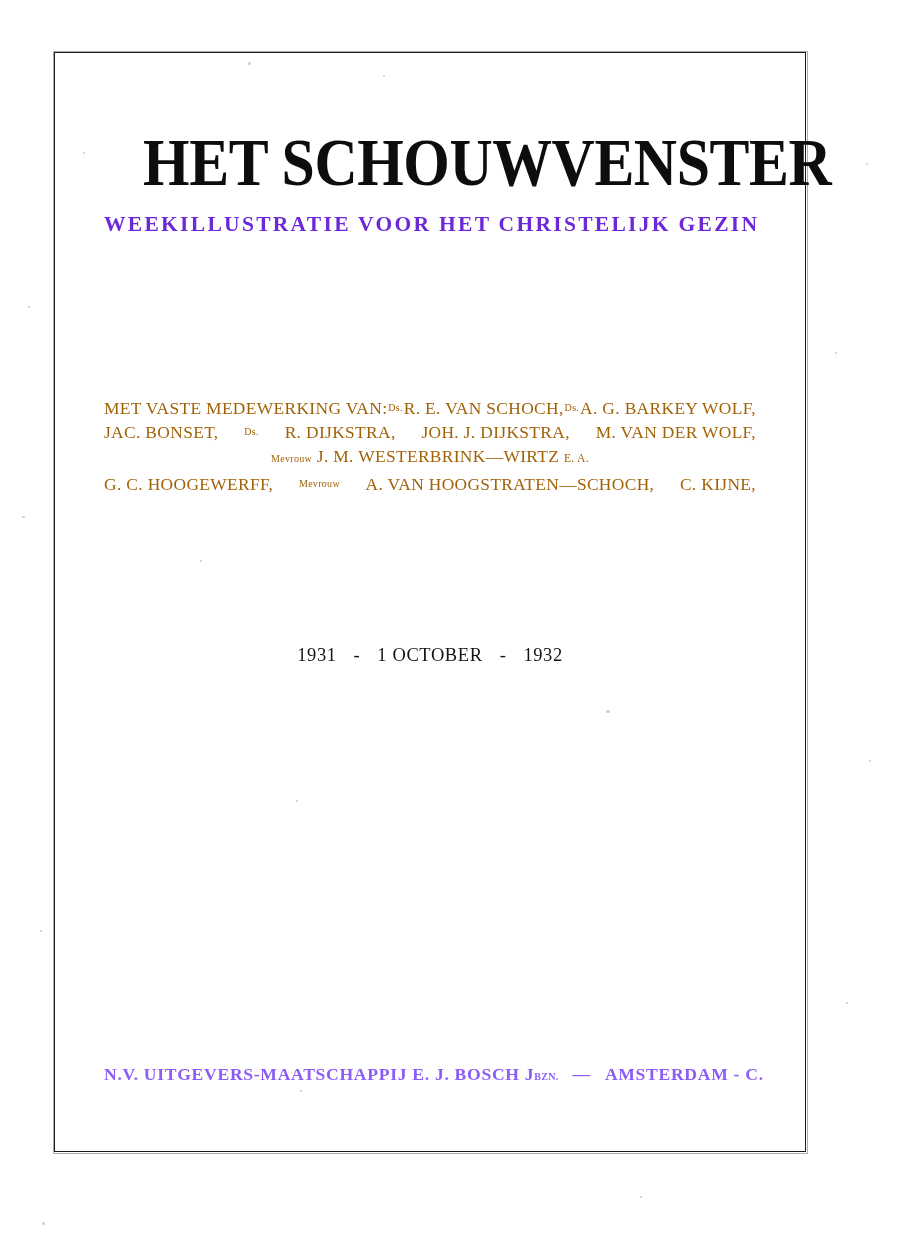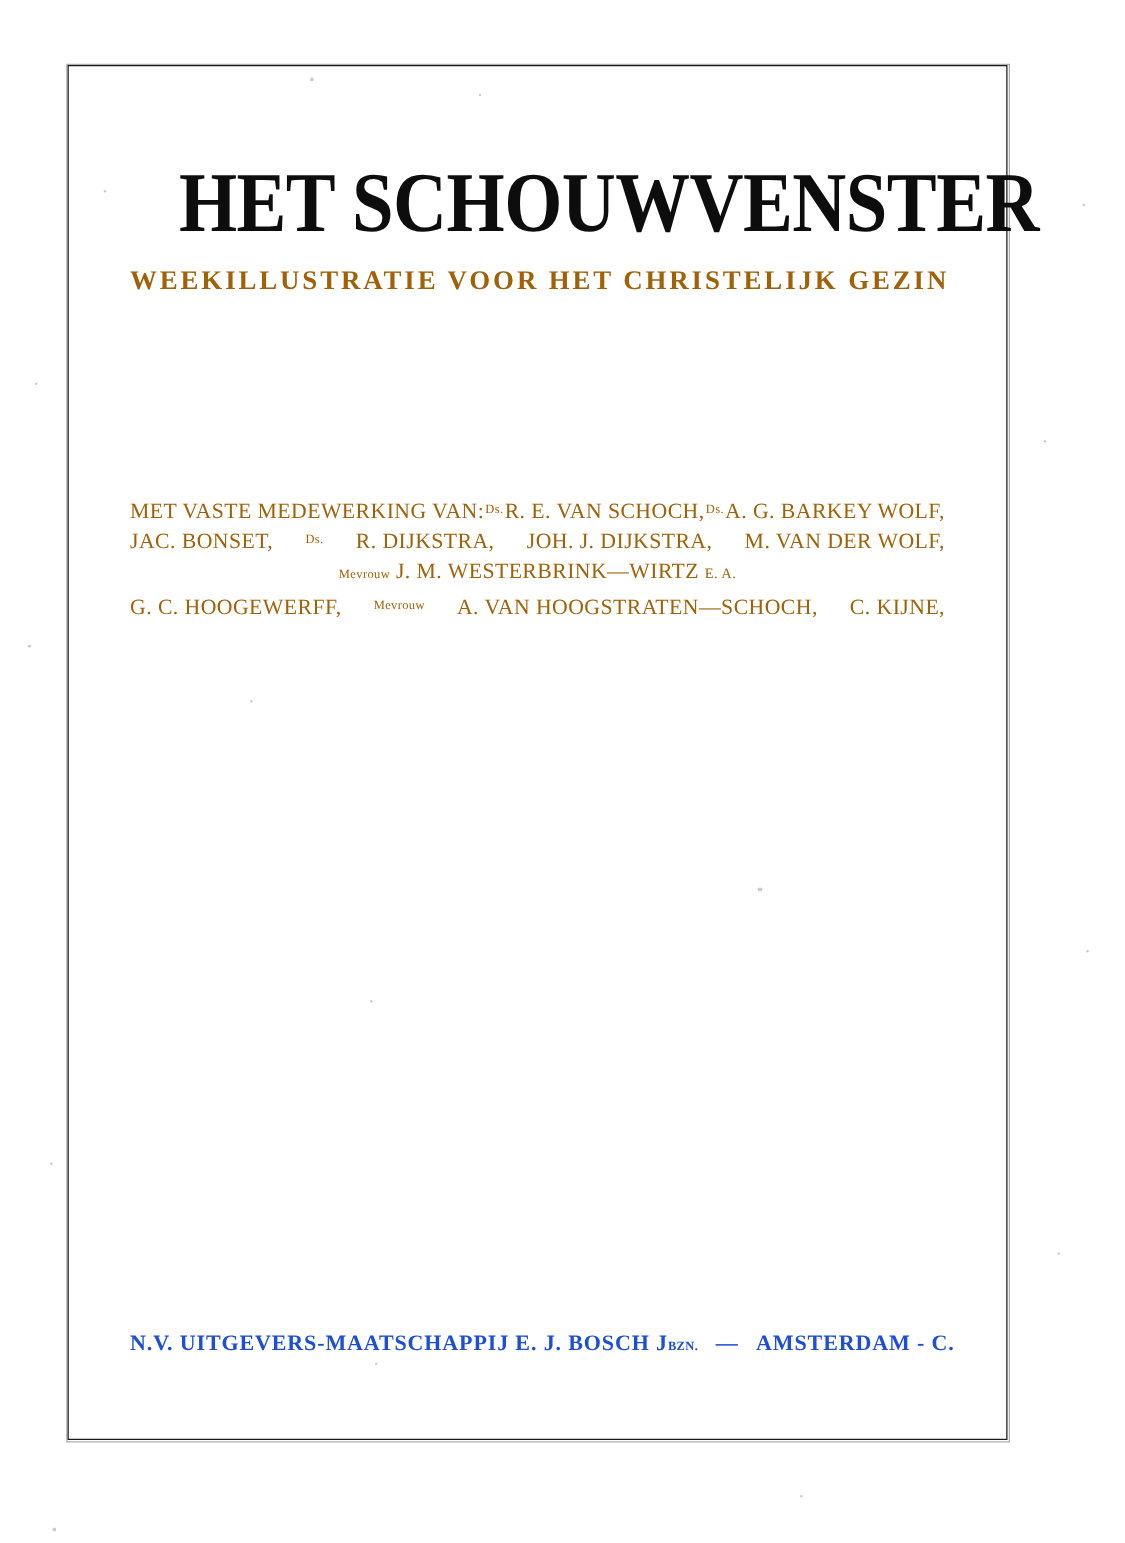--- a/index.html
+++ b/index.html
@@ -76,21 +76,21 @@
   .journal-subtitle {
     margin: 0;
     padding: 0;
     text-align: center;
     font-family: "Liberation Serif", "DejaVu Serif", serif;
     font-weight: 700;
     font-size: 21.5px;
     line-height: 1;
     letter-spacing: 2.3px;
     white-space: nowrap;
-    color: #a16207;
+    color: #6d28d9;
   }
 
   
   .contributors {
     position: absolute;
     left: 0;
     width: 652px;
     font-size: 17.4px;
     line-height: 24.2px;
     letter-spacing: 0.35px;
@@ -146,21 +146,21 @@
   
   .imprint {
     position: absolute;
     left: 0;
     width: 652px;
     text-align: left;
     font-weight: 700;
     font-size: 17.6px;
     letter-spacing: 0.7px;
     white-space: nowrap;
-    color: #1d4ed8;
+    color: #8b5cf6;
   }
   .imprint .dash {
     display: inline-block;
     padding: 0 14px;
   }
 
   
   .speckles {
     position: absolute;
     inset: 0;
@@ -213,20 +213,23 @@
       <div class="contrib-line justify">
         <span>G. C. HOOGEWERFF,</span>
         <span class="smallcap">Mevrouw</span>
         <span>A. VAN HOOGSTRATEN—SCHOCH,</span>
         <span>C. KIJNE,</span>
       </div>
 
     </div>
 
     <div class="volume-block" style="top:586px;">
+      <div class="date-line">
+        <span>1931</span><span class="date-sep">-</span><span>1 OCTOBER</span><span class="date-sep">-</span><span>1932</span>
+      </div>
     </div>
 
     <div class="imprint" style="top:1012px;">
       <span>N.V. UITGEVERS-MAATSCHAPPIJ E. J. BOSCH</span><span>&nbsp;</span><span><span>J</span><span class="smallcap" style="font-weight:700;">BZN.</span></span><span class="dash">—</span><span>AMSTERDAM - C.</span>
     </div>
 
   </div>
 
   <div class="speckles">
     <i style="left:248px;top:62px;width:3px;height:3px;"></i>

